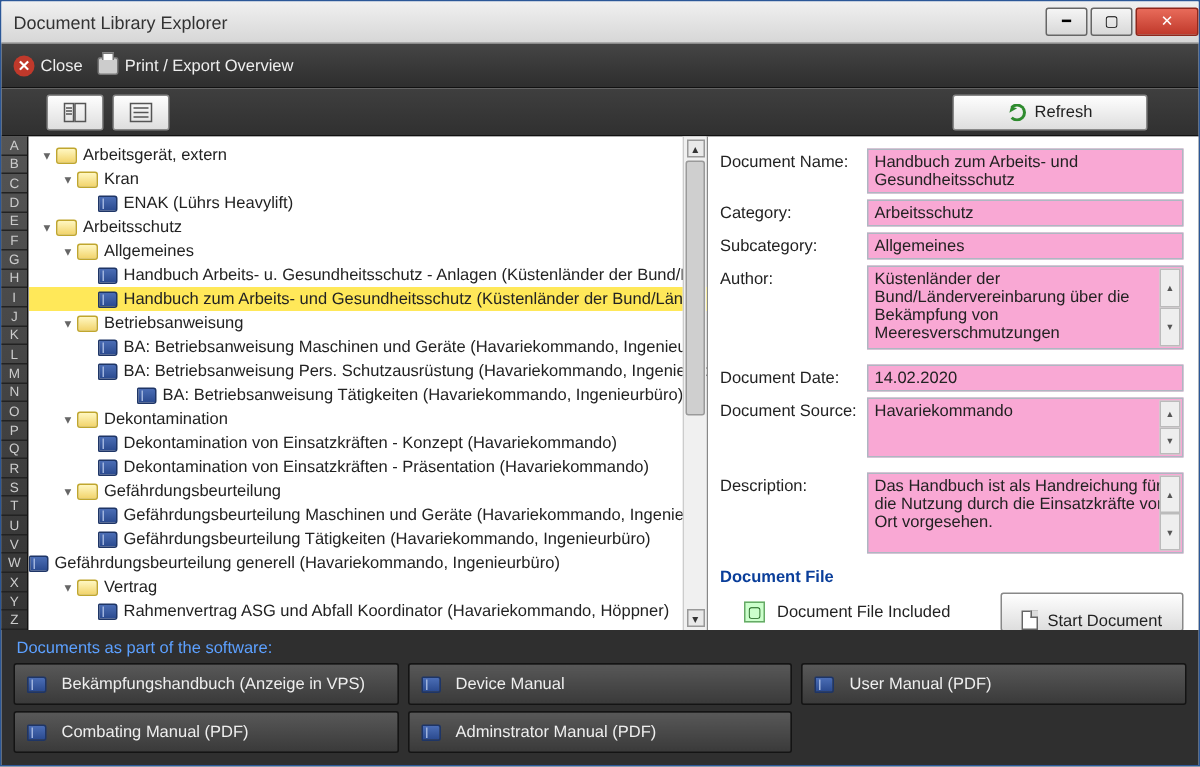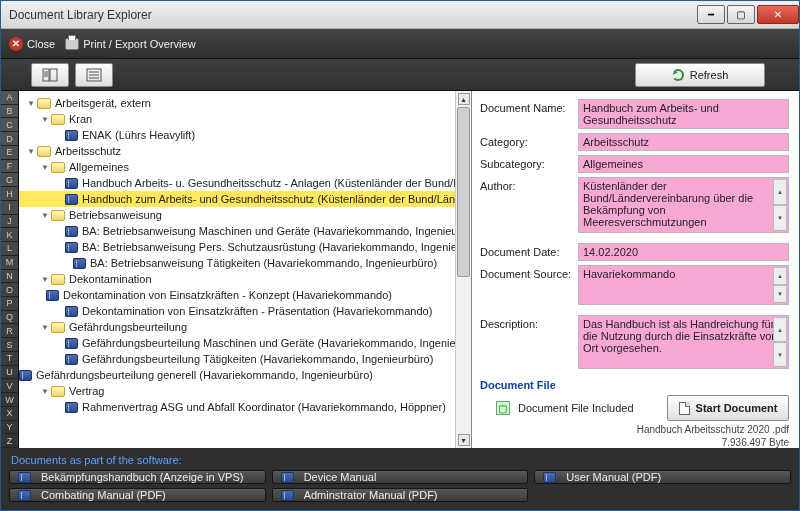--- a/index.html
+++ b/index.html
@@ -40,28 +40,28 @@
   .row { display: flex; }
   .lbl { width: 98px; text-align: left; padding-right: 6px; padding-top: 3px; }
   .fld { flex: 1; border: 1px solid #aeb7c2; background: #f9a8d4; padding: 2px 4px; min-height: 18px; font-size: 11px; position: relative; }
   .fld.multi { white-space: normal; }
   .fld .spin { position:absolute; right:1px; top:1px; bottom:1px; width:14px; display:flex; flex-direction:column; }
   .fld .spin div { flex:1; border:1px solid #bbb; background:#eee; font-size:7px; display:flex; align-items:center; justify-content:center; color:#555; }
   .docfile { margin-top: 6px; }
   .docfile-hdr { color: #0a3e9a; font-weight: bold; margin-bottom: 4px; }
   .docfile-row { display: flex; align-items: center; gap: 8px; }
   .chk { width: 14px; height: 14px; border: 1px solid #6a6; background: #cfc; display:inline-flex; align-items:center; justify-content:center; font-size:10px; color:#175c17; margin-left: 16px;}
-  .start-btn { margin-left:auto; height: 26px; width: 122px; border:1px solid #888; background:linear-gradient(#fefefe,#dedede); border-radius:2px; display:flex; align-items:center; justify-content:center; gap:6px; font-size:11px;font-weight:bold;}
+  .start-btn { margin-left:auto; height: 26px; width: 122px; border:1px solid #888; background:linear-gradient(#fefefe,#dedede); border-radius:2px; display:flex; align-items:flex-end; justify-content:center; gap:6px; font-size:11px;}
   .doc-ic { width:11px; height:13px; border:1px solid #666; background:#fff; position:relative;}
   .doc-ic::after { content:""; position:absolute; right:-1px; top:-1px; width:4px; height:4px; background:#ddd; border-left:1px solid #666; border-bottom:1px solid #666;}
   .fileinfo { text-align: right; font-size: 10px; color: #444; margin-top: 2px; line-height: 1.3; }
   .footer { background: #2f2f2f; padding: 4px 8px 8px; }
   .footer-hdr { color: #5ca0ff; font-size: 11px; margin: 2px 0 4px 2px; }
   .footer-grid { display: grid; grid-template-columns: repeat(3, 1fr); gap: 4px 6px; }
-  .fbtn { height: 14px; border: 1px solid #141414; background: linear-gradient(#585858,#3a3a3a); color: #eee; display: flex; align-items: center; padding: 0 8px; gap: 6px; font-size: 11px; border-radius: 2px; }
+  .fbtn { height: 28px; border: 1px solid #141414; background: linear-gradient(#585858,#3a3a3a); color: #eee; display: flex; align-items: center; padding: 0 8px; gap: 6px; font-size: 11px; border-radius: 2px; }
   .fbtn .book-ic { background: linear-gradient(#4b6db5,#2a4a8f); }
 </style>
 </head>
 <body>
 
 <div class="window">
   <div class="titlebar">
     <span class="title">Document Library Explorer</span>
     <div class="win-btns">
       <div class="win-btn">━</div>
@@ -177,30 +177,30 @@
             <span>Betriebsanweisung</span>
           </div>
         <div class="node" style="padding-left:46px">
             <span class="book-ic"></span>
             <span>BA: Betriebsanweisung Maschinen und Geräte (Havariekommando, Ingenieurb</span>
           </div>
         <div class="node" style="padding-left:46px">
             <span class="book-ic"></span>
             <span>BA: Betriebsanweisung Pers. Schutzausrüstung (Havariekommando, Ingenieurb</span>
           </div>
-        <div class="node" style="padding-left:54px">
+        <div class="node" style="padding-left:72px">
             <span class="book-ic"></span>
             <span>BA: Betriebsanweisung Tätigkeiten (Havariekommando, Ingenieurbüro)</span>
           </div>
         <div class="node" style="padding-left:20px">
             <span class="twisty">▾</span>
             <span class="folder-ic"></span>
             <span>Dekontamination</span>
           </div>
-        <div class="node" style="padding-left:27px">
+        <div class="node" style="padding-left:46px">
             <span class="book-ic"></span>
             <span>Dekontamination von Einsatzkräften - Konzept (Havariekommando)</span>
           </div>
         <div class="node" style="padding-left:46px">
             <span class="book-ic"></span>
             <span>Dekontamination von Einsatzkräften - Präsentation (Havariekommando)</span>
           </div>
         <div class="node" style="padding-left:20px">
             <span class="twisty">▾</span>
             <span class="folder-ic"></span>

